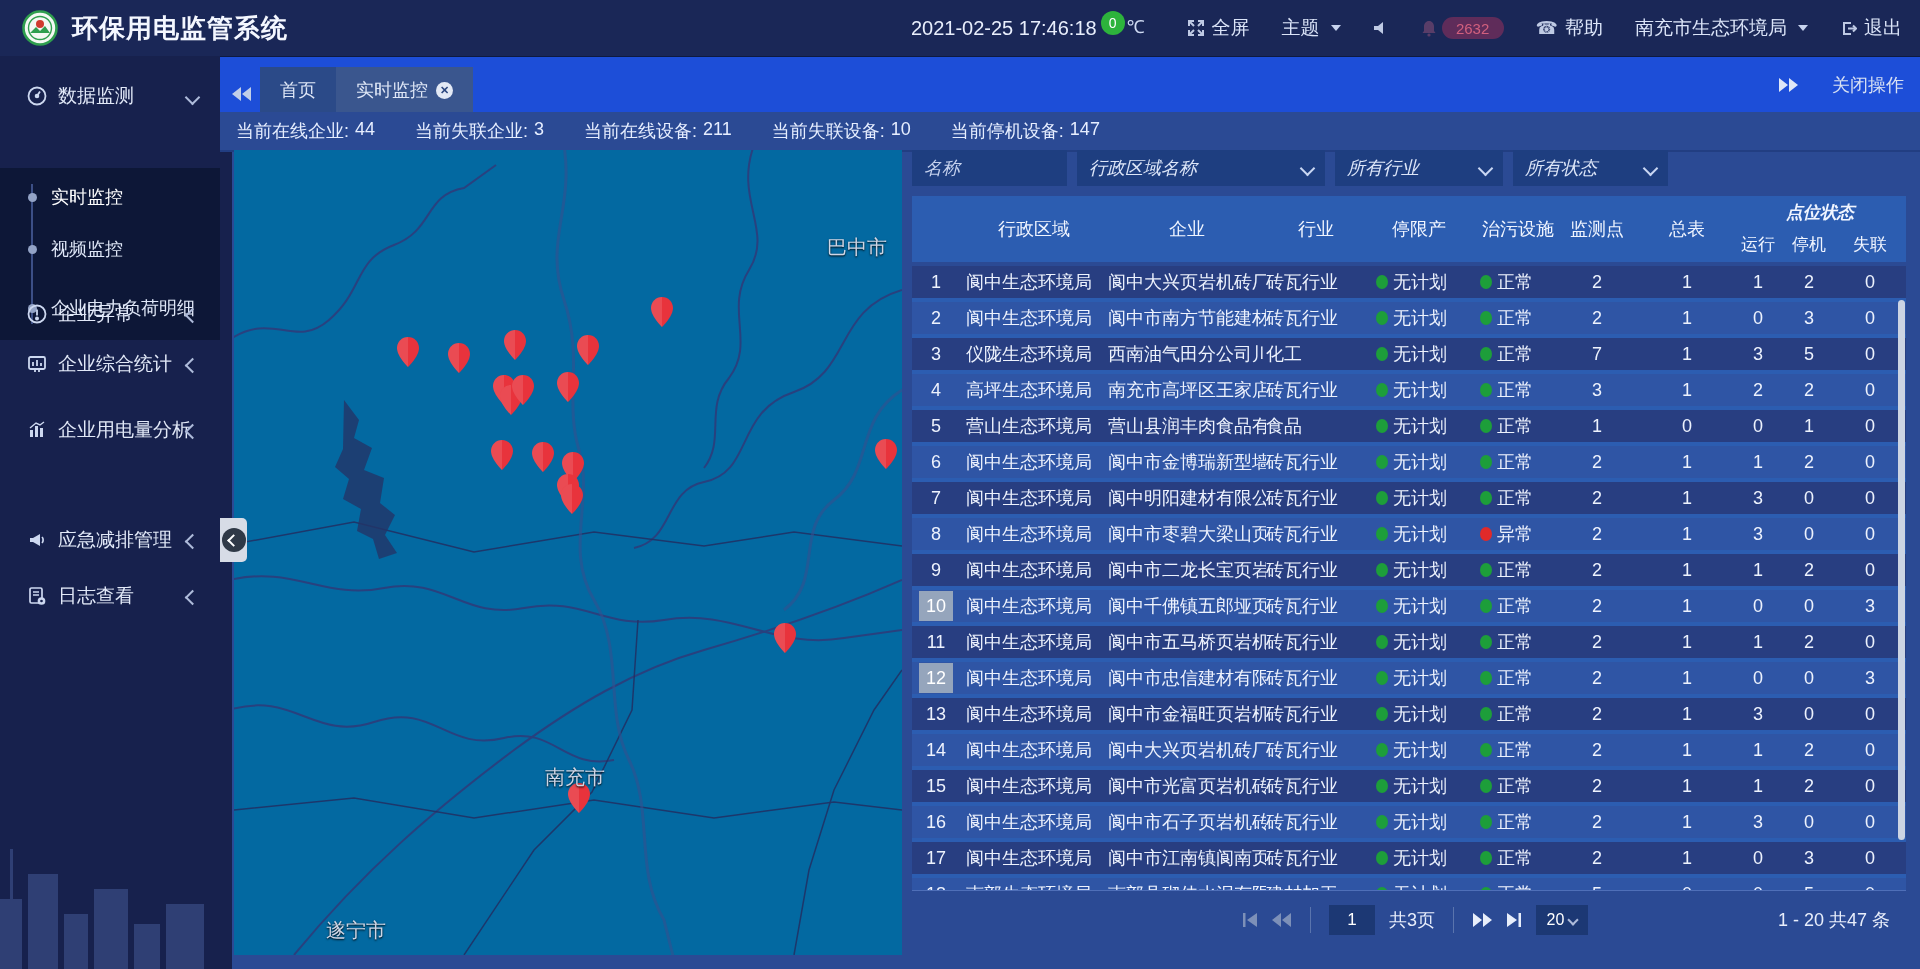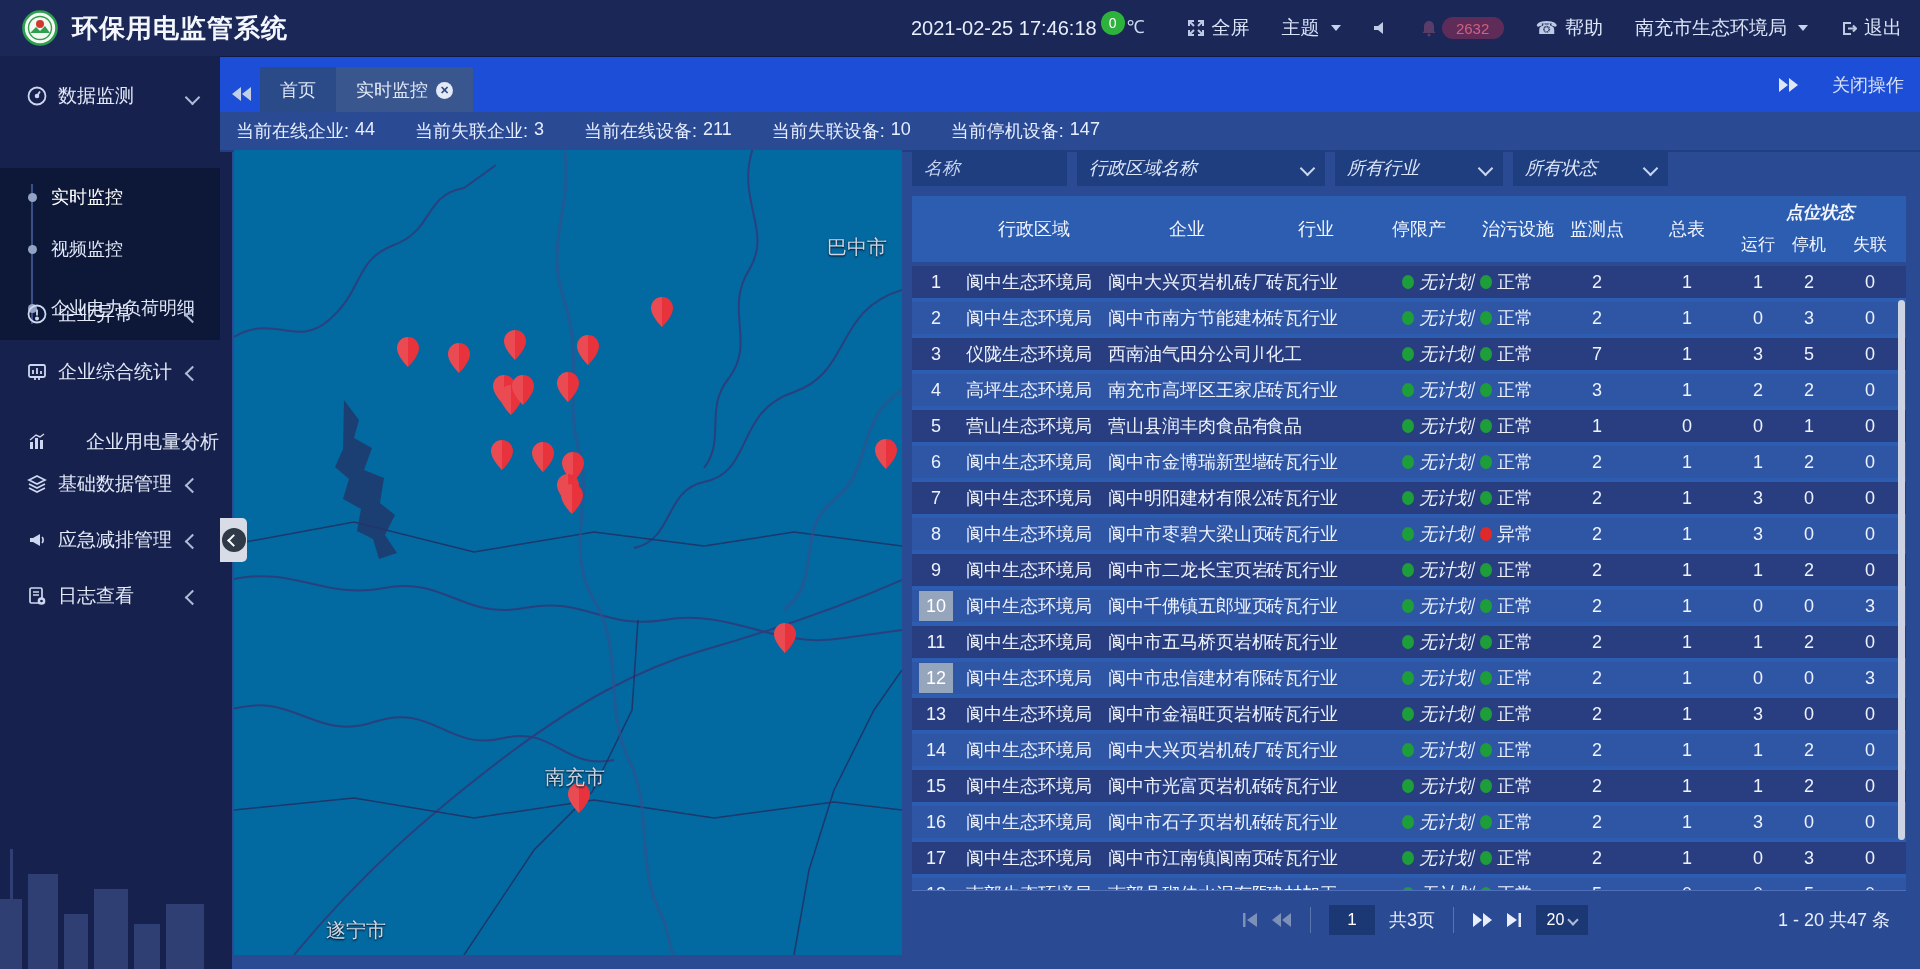--- a/index.html
+++ b/index.html
@@ -81,21 +81,21 @@
   .tr{width:994px;height:32px;margin-bottom:4px;position:relative;font-size:18px;color:#edf2fd;cursor:pointer;}
   .tr.odd{background:#283e81;}
   .tr.even{background:#2f55a5;}
   .td{position:absolute;top:0;height:32px;display:flex;align-items:center;}
   .td .numhl{background:#95a5bc;color:#fff;width:34px;height:30px;display:flex;align-items:center;justify-content:center;}
   .sdot{width:12px;height:14px;border-radius:50%;margin-right:5px;flex:none;}
   .c-n{left:0;width:48px;justify-content:center;}
   .c-region{left:48px;width:148px;padding-left:6px;}
   .c-company{left:196px;width:158px;overflow:hidden;white-space:nowrap;}
   .c-industry{left:354px;width:100px;}
-  .c-stop{left:470px;width:106px;padding-left:20px;box-sizing:border-box;font-style:italic;}
+  .c-stop{left:444px;width:106px;padding-left:20px;box-sizing:border-box;}
   .c-facility{left:560px;width:92px;padding-left:8px;box-sizing:border-box;}
   .c-points{left:640px;width:90px;justify-content:center;}
   .c-meters{left:730px;width:90px;justify-content:center;}
   .c-run{left:820px;width:52px;justify-content:center;}
   .c-stopped{left:872px;width:50px;justify-content:center;}
   .c-lost{left:922px;width:72px;justify-content:center;}
   #scrollbar{position:absolute;left:986px;top:120px;width:7px;height:616px;}
   #scroll-thumb{position:absolute;left:0;top:30px;width:7px;height:540px;background:#ccd4e3;border-radius:4px;cursor:grab;}
   
   #pager{position:absolute;left:0;top:740px;width:994px;height:58px;background:#2b4a94;
@@ -210,52 +210,41 @@
     <span class="icn">
       <svg width="20" height="20" viewBox="0 0 20 20" fill="none" stroke="#cdd8f0" stroke-width="1.8">
         <circle cx="10" cy="10" r="8.5"></circle>
           <path d="M10 5.5 L10 11.5"></path>
           <circle cx="10" cy="14.5" r="1.1" fill="#cdd8f0"></circle>
       </svg>
       </span>
     <span class="lbl">企业异常</span>
     <span class="chev chev-left side-chev"></span>
   </div>
-  <div class="side-item" style="top:294px;">
+  <div class="side-item" style="top:286px;">
     <span class="icn">
       <svg width="20" height="20" viewBox="0 0 20 20" fill="none" stroke="#cdd8f0" stroke-width="1.8">
         <rect x="2" y="3" width="16" height="12" rx="1.5"></rect>
           <path d="M6 12 L6 8 M10 12 L10 6 M14 12 L14 9"></path>
           <path d="M8 15 L8 18 M12 15 L12 18"></path>
       </svg>
       </span>
     <span class="lbl">企业综合统计</span>
     <span class="chev chev-left side-chev"></span>
   </div>
-  <div class="side-item" style="top:364px;gap:28px;">
+  <div class="side-item" style="top:352px;">
     <span class="icn">
       <svg width="20" height="20" viewBox="0 0 20 20" fill="#cdd8f0">
         <rect x="3" y="10" width="3" height="7"></rect>
           <rect x="8" y="6" width="3" height="11"></rect>
           <rect x="13" y="8" width="3" height="9"></rect>
         <path d="M3 8 L9 3 L13 5 L17 2" stroke="#cdd8f0" stroke-width="1.4" fill="none"></path>
       </svg>
       </span>
     <span class="lbl">企业用电量分析</span>
-    <span class="chev chev-left side-chev"></span>
-  </div>
-  <div class="side-item" style="top:406px;">
-    <span class="icn">
-      <svg width="20" height="20" viewBox="0 0 20 20" fill="none" stroke="#cdd8f0" stroke-width="1.7">
-        <path d="M10 2 L18 6 L10 10 L2 6 Z"></path>
-          <path d="M2 10 L10 14 L18 10"></path>
-          <path d="M2 14 L10 18 L18 14"></path>
-      </svg>
-      </span>
-    <span class="lbl">基础数据管理</span>
     <span class="chev chev-left side-chev"></span>
   </div>
   <div class="side-item" style="top:462px;">
     <span class="icn">
       <svg width="20" height="20" viewBox="0 0 20 20" fill="none" stroke="#cdd8f0" stroke-width="1.7">
         <path d="M3 8 L3 12 L6 12 L13 16 L13 4 L6 8 Z" fill="#cdd8f0" stroke="none"></path>
         <path d="M15 7 C16.5 8.5 16.5 11.5 15 13"></path>
       </svg>
       </span>
     <span class="lbl">应急减排管理</span>

